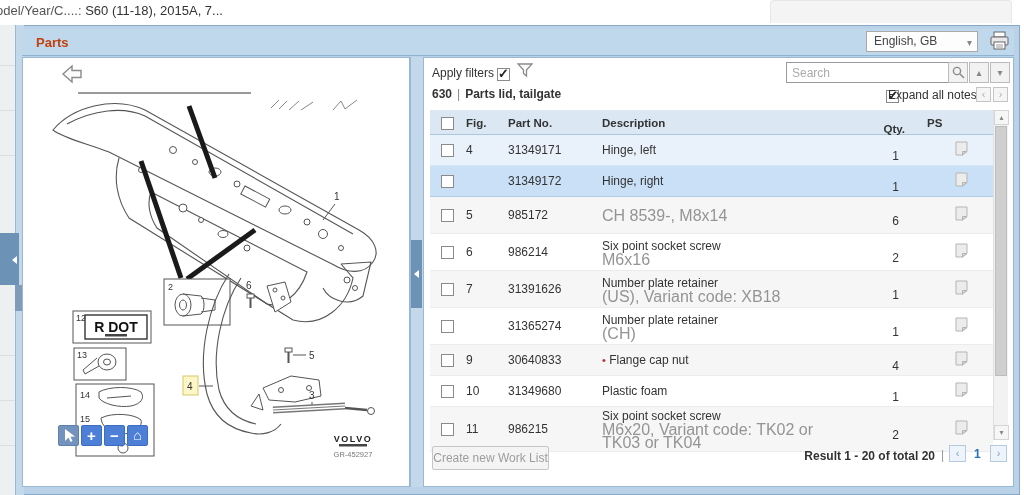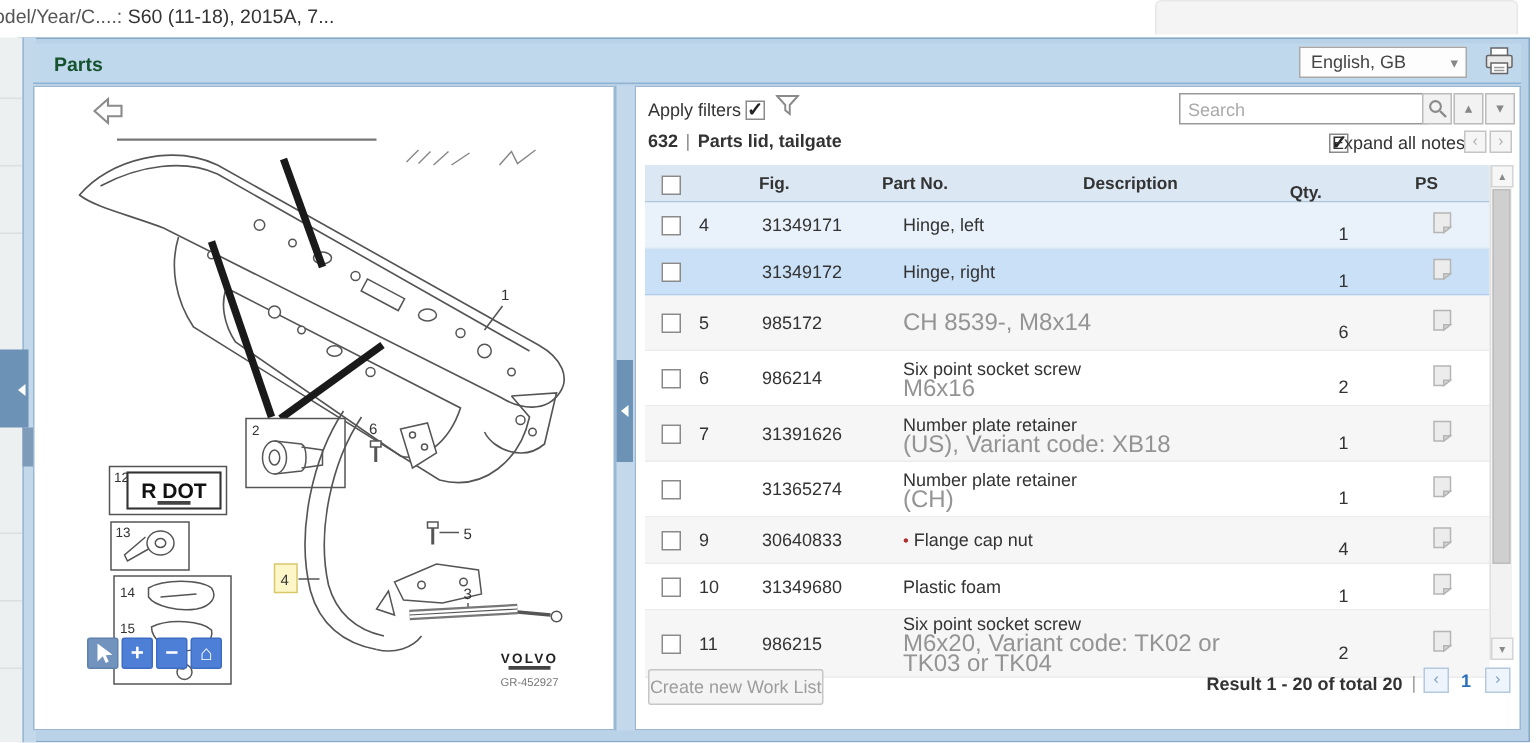--- a/index.html
+++ b/index.html
@@ -19,21 +19,21 @@
   
   #leftrail{left:0;top:25px;width:15px;height:470px;background:#edf0f1;}
   .railline{position:absolute;left:0;width:15px;height:1px;background:#dcdfe0;}
   #railstrip{left:15px;top:25px;width:8px;height:470px;background:#c3d8ea;border-left:1px solid #9ab7d3;}
   #sidetab{left:0;top:233px;width:19px;height:52px;background:#6c92b5;}
   #sidetab .tri{position:absolute;right:2px;top:23px;width:0;height:0;border-top:4px solid transparent;border-bottom:4px solid transparent;border-right:5px solid #fff;}
   #sidetab2{left:15px;top:285px;width:8px;height:26px;background:#7e9cba;}
 
   
   #headerbar{left:22px;top:29px;width:992px;height:27px;background:#c0d8ec;border-bottom:1px solid #8fb3d1;box-sizing:border-box;}
-  #title{left:36px;top:35px;font-size:13px;font-weight:bold;color:#14532d;}
+  #title{left:36px;top:35px;font-size:13px;font-weight:bold;color:#c2410c;}
   #langsel{left:866px;top:31px;width:112px;height:21px;background:#fdfdfd;border:1px solid #a9a9a9;font-size:12px;color:#444;line-height:19px;padding-left:7px;box-sizing:border-box;}
   #langsel .dd{position:absolute;right:5px;top:1px;color:#888;font-size:10px;}
 
   
   #diagpanel{left:22px;top:57px;width:388px;height:430px;background:#fff;border:1px solid #9ab7d3;box-sizing:border-box;}
   svg text{font-family:"Liberation Sans",sans-serif;}
 
   
   #splitter{left:410px;top:57px;width:13px;height:430px;background:#c3d8ea;border-left:1px solid #9ab7d3;box-sizing:border-box;}
   #splittab{left:411px;top:240px;width:11px;height:68px;background:#6c92b5;}
@@ -60,21 +60,21 @@
 
   #expand-cb{left:869px;top:87px;}
   #expand-label{left:888px;top:88px;font-size:12px;color:#333;}
   .navbtn{width:15px;height:15px;background:#f5f5f5;border:1px solid #c5c5c5;box-sizing:border-box;text-align:center;color:#b0b0b0;font-size:11px;line-height:12px;}
   #btn-prevnote{left:976px;top:87px;}
   #btn-nextnote{left:993px;top:87px;}
 
   
   #tablewrap{left:430px;top:110px;width:563px;height:330px;}
   .tgrid{display:grid;grid-template-columns:34px 42px 94px 1fr 64px 78px;align-items:center;}
-  #thead{background:#dbe8f4;border-bottom:1px solid #aec6da;height:24px;font-size:11.5px;font-weight:bold;color:#333;gap:40px;}
+  #thead{background:#dbe8f4;border-bottom:1px solid #aec6da;height:24px;font-size:11.5px;font-weight:bold;color:#333;}
   #thead .tc{padding-top:1px;}
   .tc{padding:2px 2px;}
   .c-cb{text-align:center;}
   .c-qty{text-align:right;padding-right:16px;margin-top:12px;}
   .c-ps{padding-left:12px;}
   #thead .c-qty{padding-right:10px;}
   .trow{min-height:27px;font-size:12px;color:#333;border-bottom:1px solid #ececec;box-sizing:border-box;}
   .trow.tall{min-height:37px;}
   .row-white{background:#fff;}
   .row-gray{background:#f6f6f6;}
@@ -332,21 +332,21 @@
 
   <div class="abs" id="applyrow-label">Apply filters</div>
   <span class="abs cb checked" id="apply-cb"></span>
   <div class="abs" id="funnel">
     <svg width="16" height="15" viewBox="0 0 16 15">
       <path d="M1,1 L15,1 L9.5,7 L9.5,13 L6.5,10.5 L6.5,7 Z" fill="#fdfdfd" stroke="#8a8a8a" stroke-width="1.3"></path>
     </svg>
   </div>
 
   <div class="abs" id="sectiontitle">
-    <span>632</span><span class="sep">|</span><span>Parts lid, tailgate</span>
+    <span>630</span><span class="sep">|</span><span>Parts lid, tailgate</span>
   </div>
 
   <input class="abs" id="searchbox" placeholder="Search" style="">
   <div class="abs sbtn" id="btn-sch">
     <svg width="13" height="13" viewBox="0 0 13 13" style="margin-top:3px">
       <circle cx="5" cy="5" r="3.6" fill="none" stroke="#8a8a8a" stroke-width="1.4"></circle>
       <line x1="8" y1="8" x2="12" y2="12" stroke="#8a8a8a" stroke-width="1.6"></line>
     </svg>
   </div>
   <div class="abs sbtn" id="btn-up"><span>▴</span></div>

